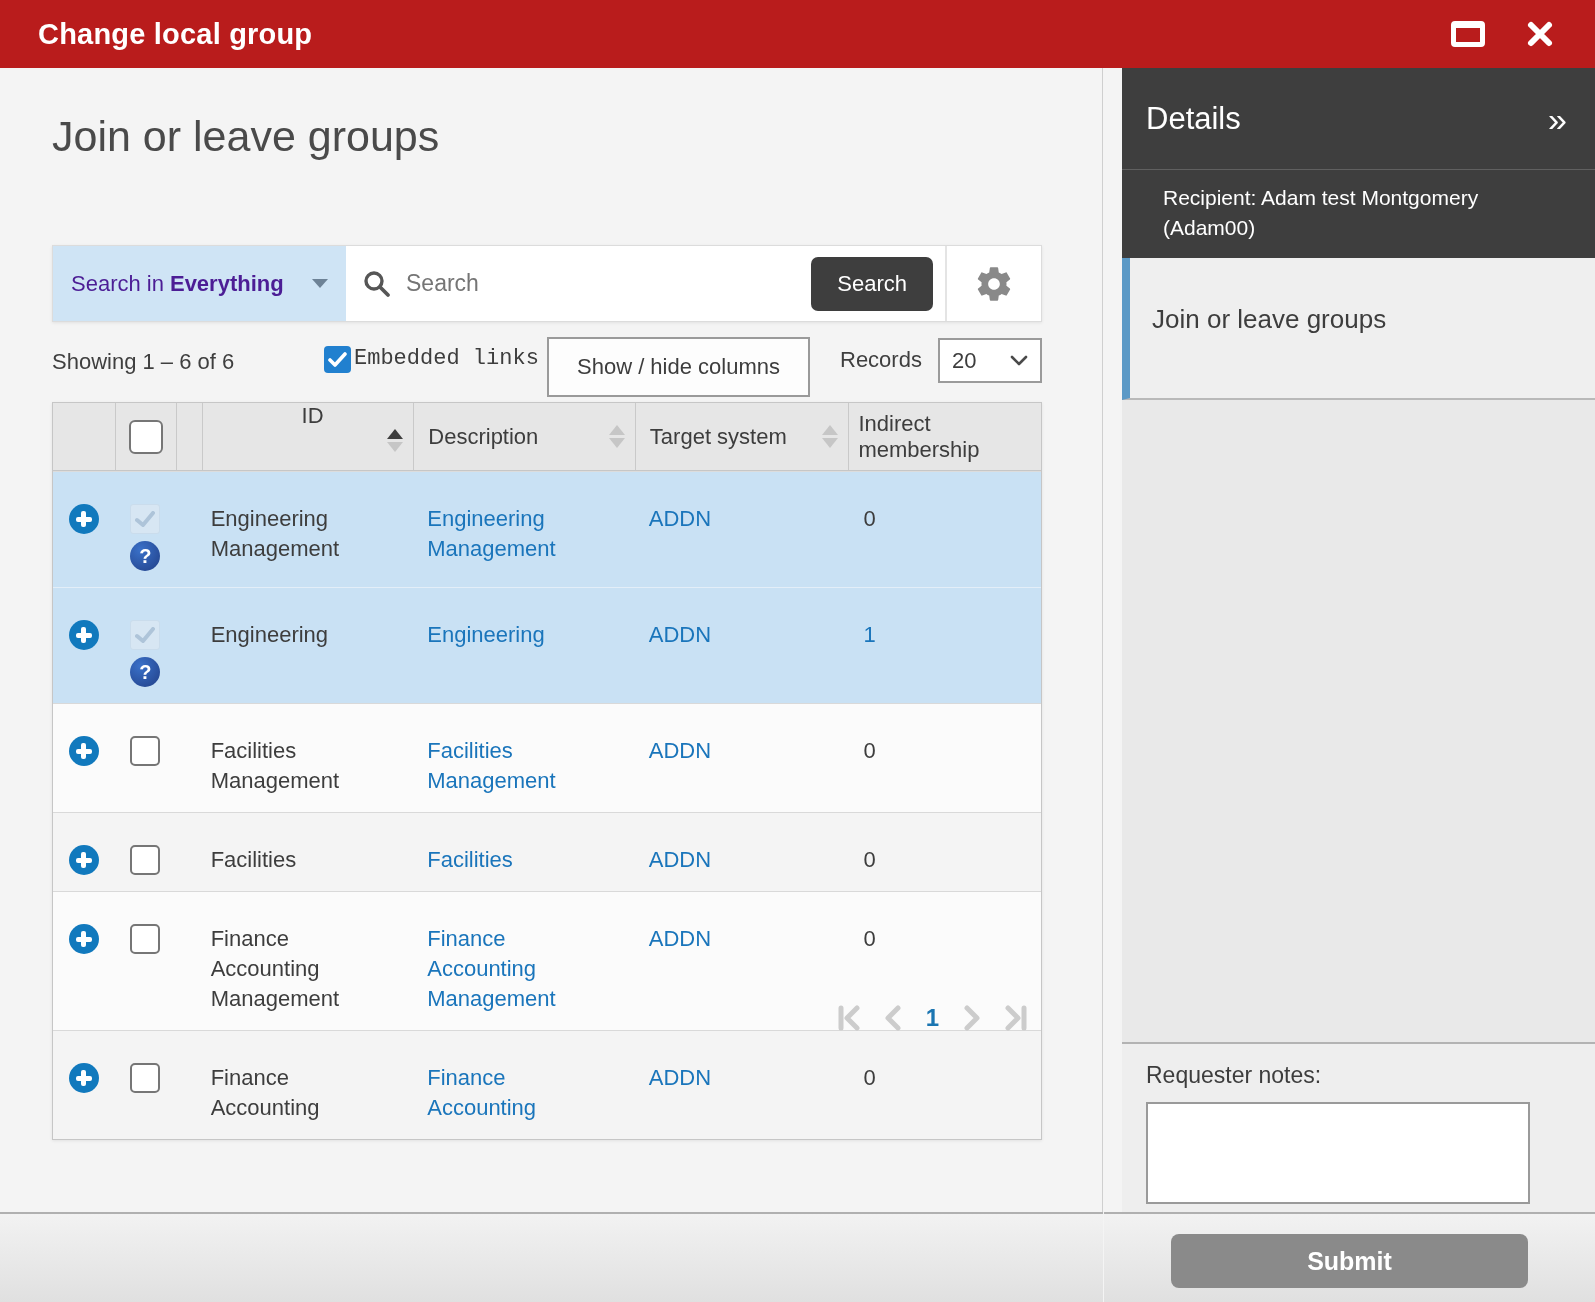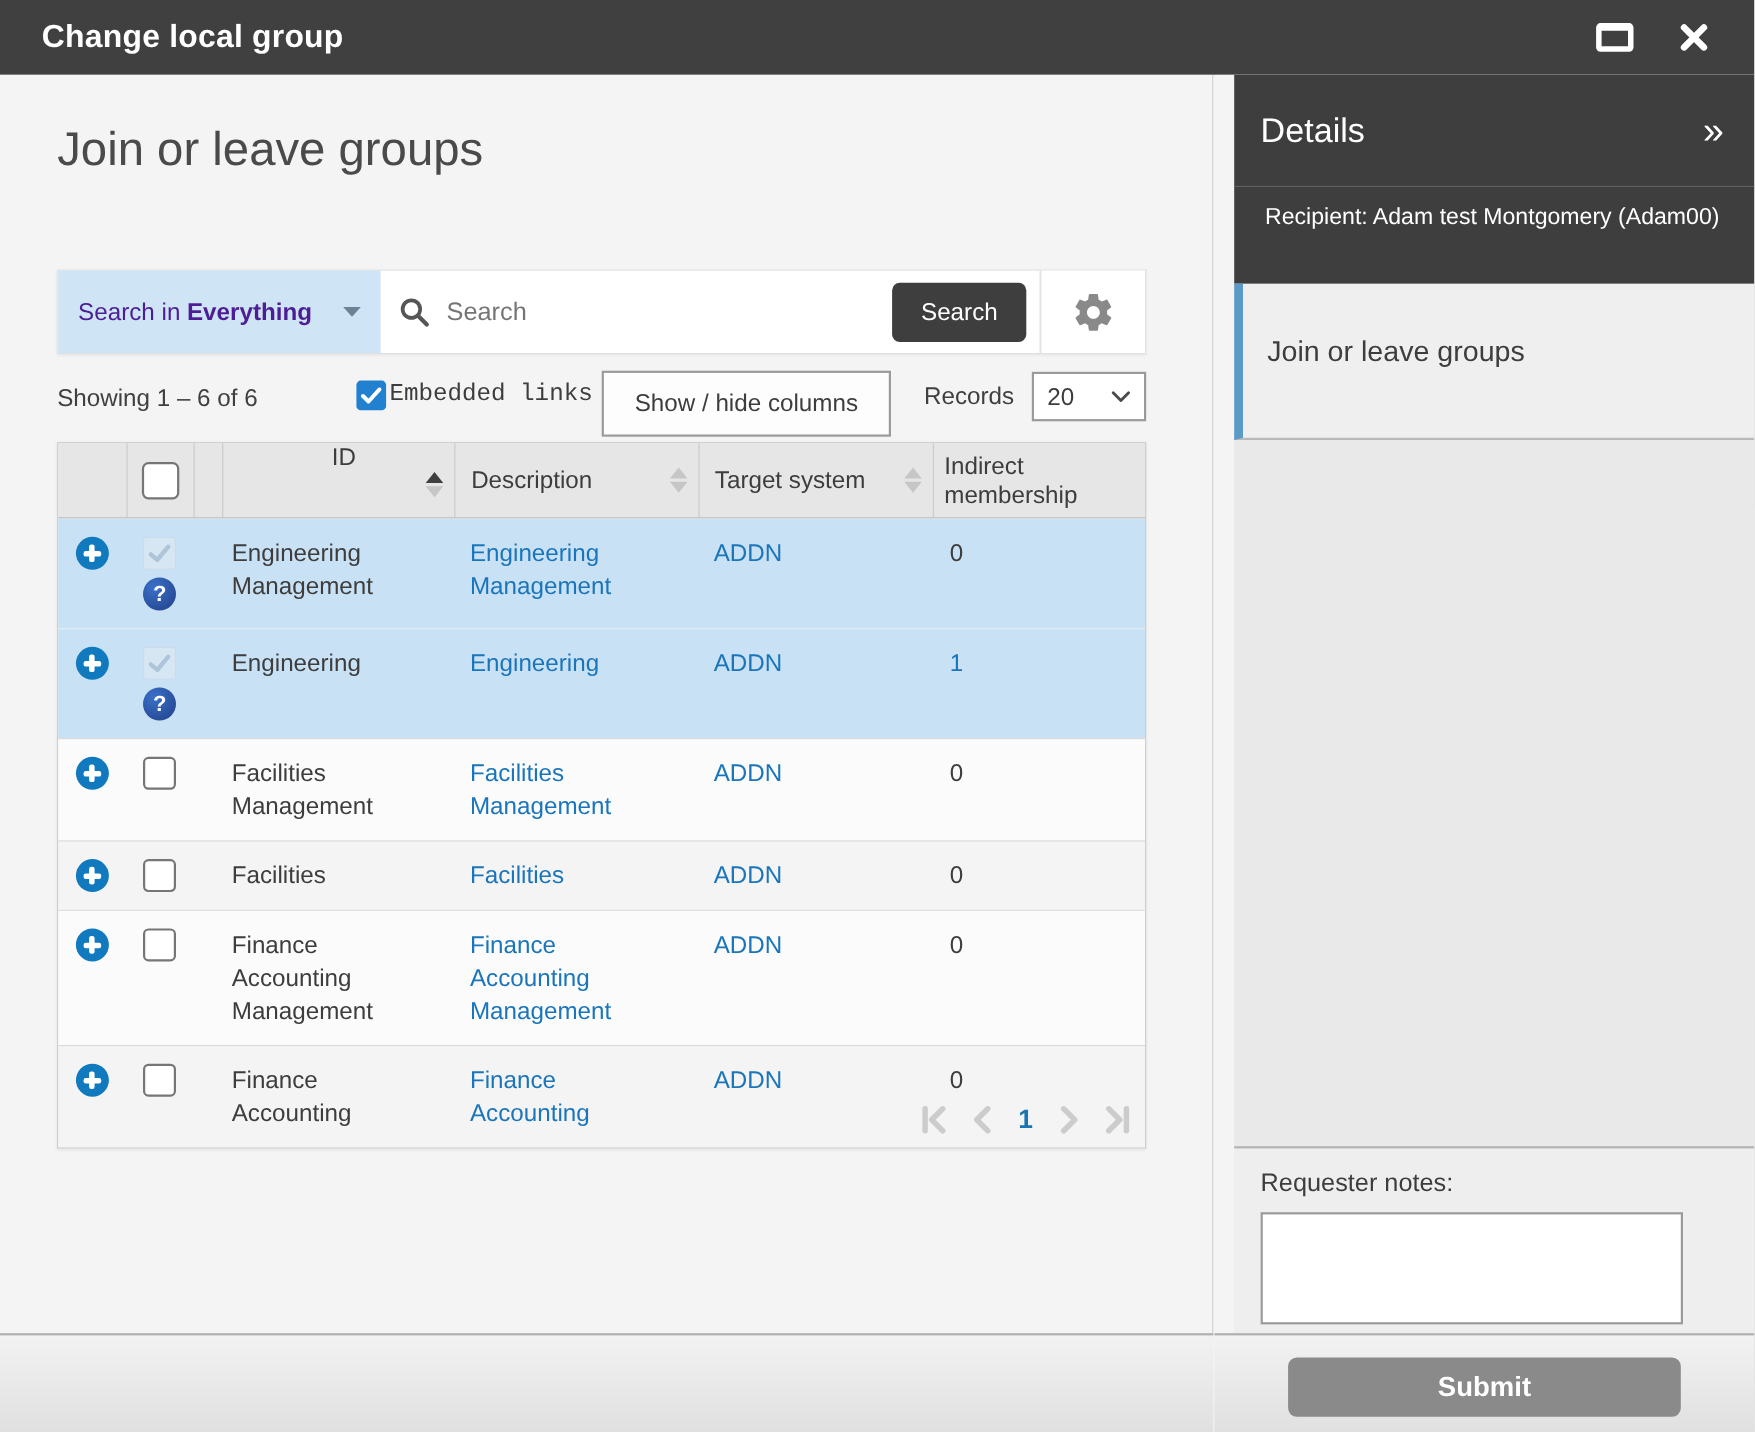--- a/index.html
+++ b/index.html
@@ -3,21 +3,21 @@
 <meta charset="utf-8">
 <style>
   * { margin:0; padding:0; box-sizing:border-box; }
   html,body { background:#d8d8d8; }
   #app {
     position:relative; width:1595px; height:1302px; overflow:hidden;
     font-family:"Liberation Sans","DejaVu Sans",sans-serif;
     color:#3d3d3d; background:#f4f4f4;
   }
   
-  .titlebar { position:absolute; left:0; top:0; width:1595px; height:68px; background:#404040; display:flex; align-items:center; }
+  .titlebar { position:absolute; left:0; top:0; width:1595px; height:68px; background:#b91c1c; display:flex; align-items:center; }
   .titlebar .wtitle { color:#ffffff; font-size:29px; font-weight:bold; margin-left:38px; letter-spacing:.2px; }
   .win-btns { margin-left:auto; display:flex; align-items:center; gap:40px; margin-right:40px; }
   .maxbox { width:34px; height:26px; border:5px solid #fff; border-top-width:7px; border-radius:4px; cursor:pointer; }
   .closex { width:30px; height:30px; cursor:pointer; display:block; }
 
   
   .main { position:absolute; left:0; top:68px; width:1103px; height:1144px; background:#f4f4f4; border-right:1px solid #cfcfcf; }
   .page-title { position:absolute; left:52px; top:44px; font-size:43px; font-weight:300; color:#4a4a4a; }
 
   
@@ -64,21 +64,21 @@
   .tri-up { width:0; height:0; border-left:8px solid transparent; border-right:8px solid transparent; border-bottom:10px solid #c6c6c6; }
   .tri-dn { width:0; height:0; border-left:8px solid transparent; border-right:8px solid transparent; border-top:10px solid #c6c6c6; }
   .sort.active .tri-up { border-bottom-color:#3f3f3f; }
   .hcheck { width:34px; height:34px; background:#fff; border:2px solid #767676; border-radius:6px; margin:0 auto; cursor:pointer; }
 
   .trow { display:flex; border-top:1px solid #d9d9d9; background:#fbfbfb; }
   .trow:first-of-type { border-top:none; }
   .trow.alt { background:#f4f4f4; }
   .trow.selected { background:#c9e1f4; border-top-color:#dcdcdc; }
   .trow.selected + .trow.selected { border-top-color:#e3eef8; }
-  .cell { padding-top:16px; padding-bottom:16px; font-size:22px; line-height:30px; }
+  .cell { padding-top:32px; padding-bottom:16px; font-size:22px; line-height:30px; }
   .cell.c1 { display:flex; justify-content:center; }
   .cell.c2 { display:flex; flex-direction:column; align-items:center; gap:7px; }
   .cell.c4 { padding-left:9px; padding-right:14px; color:#3d3d3d; }
   .cell.c5 { padding-left:14px; padding-right:16px; }
   .cell.c6 { padding-left:14px; }
   .cell.c7 { padding-left:15px; }
   a.link { color:#1a75bb; text-decoration:none; cursor:pointer; }
   .plus { width:30px; height:30px; border-radius:50%; background:#1179bd; border:none; cursor:pointer; position:relative; flex:0 0 auto; }
   .plus::before, .plus::after { content:""; position:absolute; background:#fff; border-radius:2px; }
   .plus::before { left:7px; top:12.5px; width:16px; height:5px; }
@@ -93,21 +93,21 @@
   .pagination { position:absolute; top:936px; right:71px; display:flex; align-items:center; gap:16px; }
   .pagination .pgnum { color:#1b75b1; font-size:24px; font-weight:bold; padding:0 6px; cursor:pointer; }
   .pgicon { cursor:pointer; display:block; }
 
   
   .panel { position:absolute; left:1104px; top:68px; width:491px; height:1144px; background:#f4f4f4; }
   .panel-inner { position:absolute; left:18px; top:0; width:473px; height:1144px; }
   .dheader { height:102px; background:#3e3e3e; display:flex; align-items:center; border-bottom:1px solid #606060;gap:19px; }
   .dheader .dtitle { color:#fff; font-size:31px; margin-left:24px; }
   .dheader .dchev { margin-left:auto; margin-right:28px; color:#fff; font-size:34px; cursor:pointer; line-height:1; }
-  .recipient { background:#3e3e3e; color:#fff; font-size:21px; line-height:30px; padding:13px 24px 17px 28px; height:88px; }
+  .recipient { background:#3e3e3e; color:#fff; font-size:21px; line-height:30px; padding:13px 24px 17px 41px; height:88px; }
   .ditem { height:142px; background:#efefef; border-left:8px solid #5b99c6; border-bottom:2px solid #b9b9b9;
            display:flex; align-items:center; cursor:pointer; }
   .ditem .dlabel { font-size:26px; color:#3d3d3d; margin-left:22px; margin-top:-18px; }
   .dgray { height:642px; background:#e9e9e9; }
   .dnotes { height:170px; background:#eeeeee; border-top:2px solid #b3b3b3; padding:18px 24px 0 24px; }
   .dnotes .nlabel { font-size:23px; color:#3d3d3d; }
   .dnotes textarea { margin-top:13px; width:384px; height:102px; border:2px solid #9a9a9a; background:#fff; resize:none; outline:none;
                      font-family:inherit; font-size:20px; padding:8px; }
 
   

